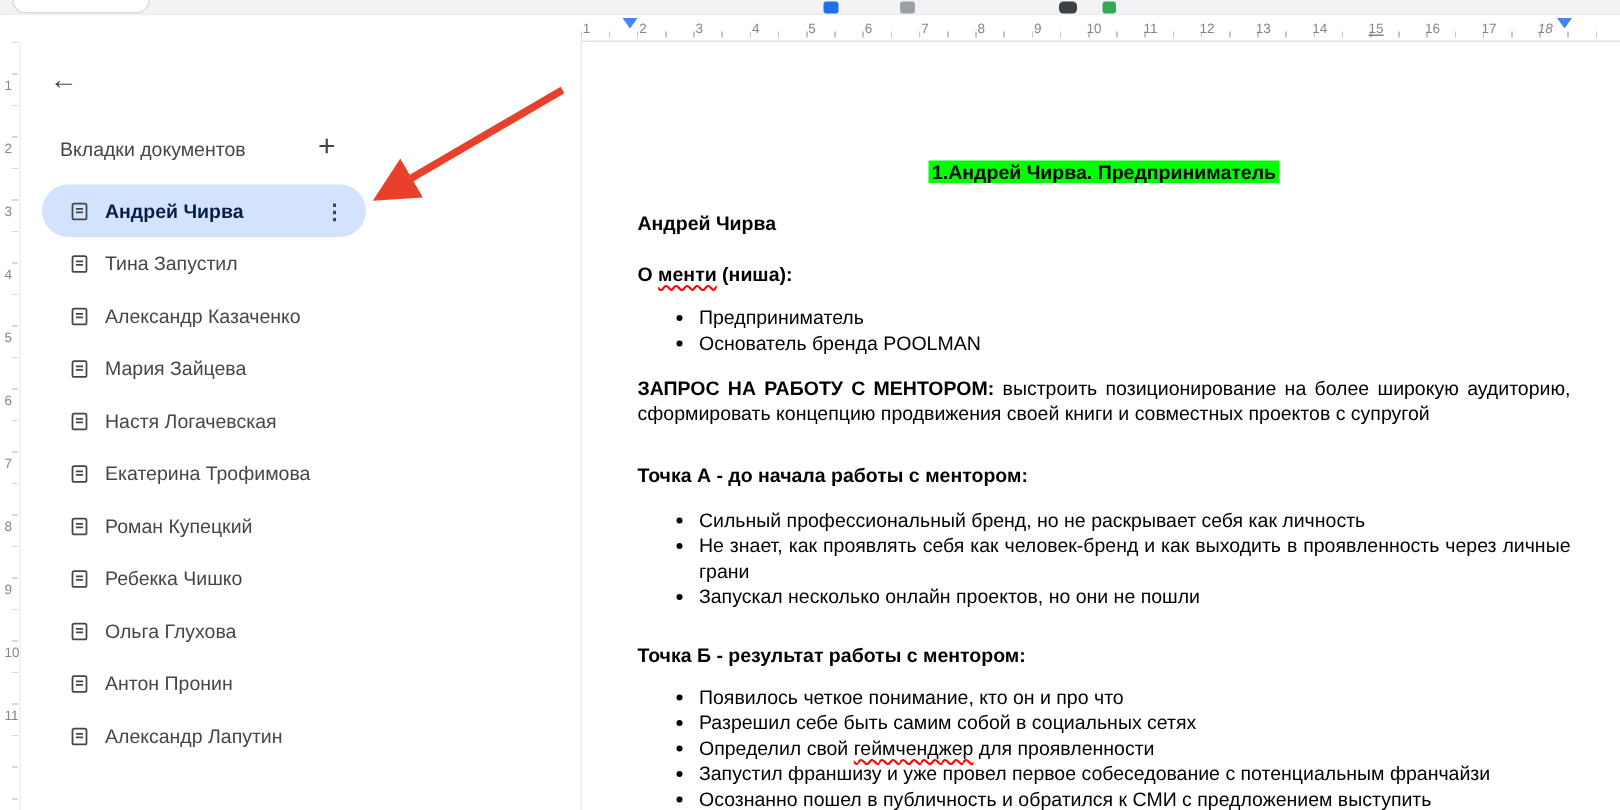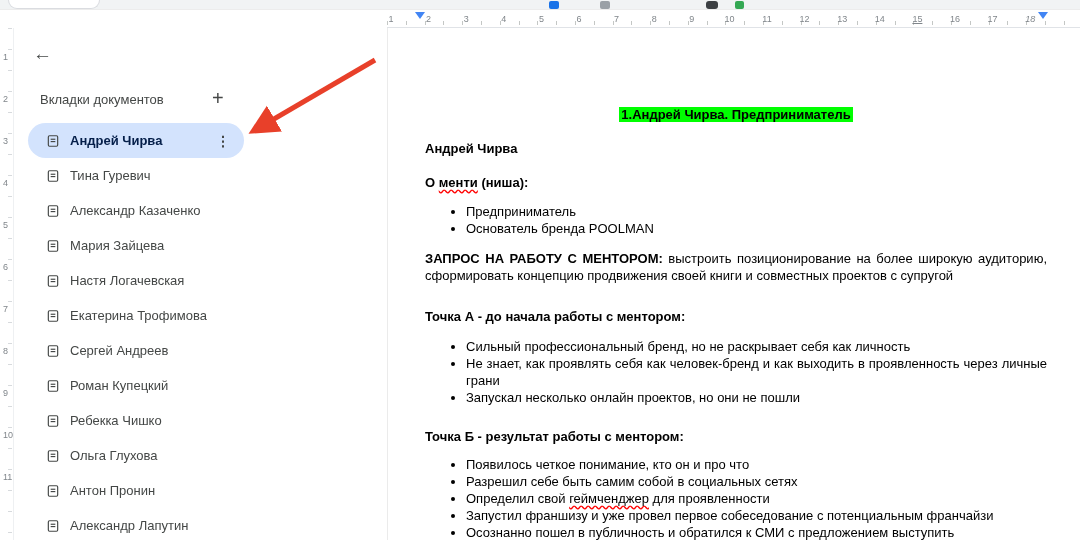--- a/index.html
+++ b/index.html
@@ -129,21 +129,21 @@
       <span class="kebab">⋮</span>
     </div>
     <div class="tab-item">
       <span class="tab-icon">
         <svg width="14" height="14" viewBox="0 0 24 24" fill="none" stroke="#444746" stroke-width="2">
           <rect x="4" y="3" width="16" height="18" rx="2"></rect>
           <line x1="8" y1="9" x2="16" y2="9"></line>
           <line x1="8" y1="13" x2="16" y2="13"></line>
         </svg>
       </span>
-      <span class="tab-label">Тина Гуревич</span>
+      <span class="tab-label">Тина Запустил</span>
     </div>
     <div class="tab-item">
       <span class="tab-icon">
         <svg width="14" height="14" viewBox="0 0 24 24" fill="none" stroke="#444746" stroke-width="2">
           <rect x="4" y="3" width="16" height="18" rx="2"></rect>
           <line x1="8" y1="9" x2="16" y2="9"></line>
           <line x1="8" y1="13" x2="16" y2="13"></line>
         </svg>
       </span>
       <span class="tab-label">Александр Казаченко</span>
@@ -170,30 +170,20 @@
     </div>
     <div class="tab-item">
       <span class="tab-icon">
         <svg width="14" height="14" viewBox="0 0 24 24" fill="none" stroke="#444746" stroke-width="2">
           <rect x="4" y="3" width="16" height="18" rx="2"></rect>
           <line x1="8" y1="9" x2="16" y2="9"></line>
           <line x1="8" y1="13" x2="16" y2="13"></line>
         </svg>
       </span>
       <span class="tab-label">Екатерина Трофимова</span>
-    </div>
-    <div class="tab-item">
-      <span class="tab-icon">
-        <svg width="14" height="14" viewBox="0 0 24 24" fill="none" stroke="#444746" stroke-width="2">
-          <rect x="4" y="3" width="16" height="18" rx="2"></rect>
-          <line x1="8" y1="9" x2="16" y2="9"></line>
-          <line x1="8" y1="13" x2="16" y2="13"></line>
-        </svg>
-      </span>
-      <span class="tab-label">Сергей Андреев</span>
     </div>
     <div class="tab-item">
       <span class="tab-icon">
         <svg width="14" height="14" viewBox="0 0 24 24" fill="none" stroke="#444746" stroke-width="2">
           <rect x="4" y="3" width="16" height="18" rx="2"></rect>
           <line x1="8" y1="9" x2="16" y2="9"></line>
           <line x1="8" y1="13" x2="16" y2="13"></line>
         </svg>
       </span>
       <span class="tab-label">Роман Купецкий</span>

